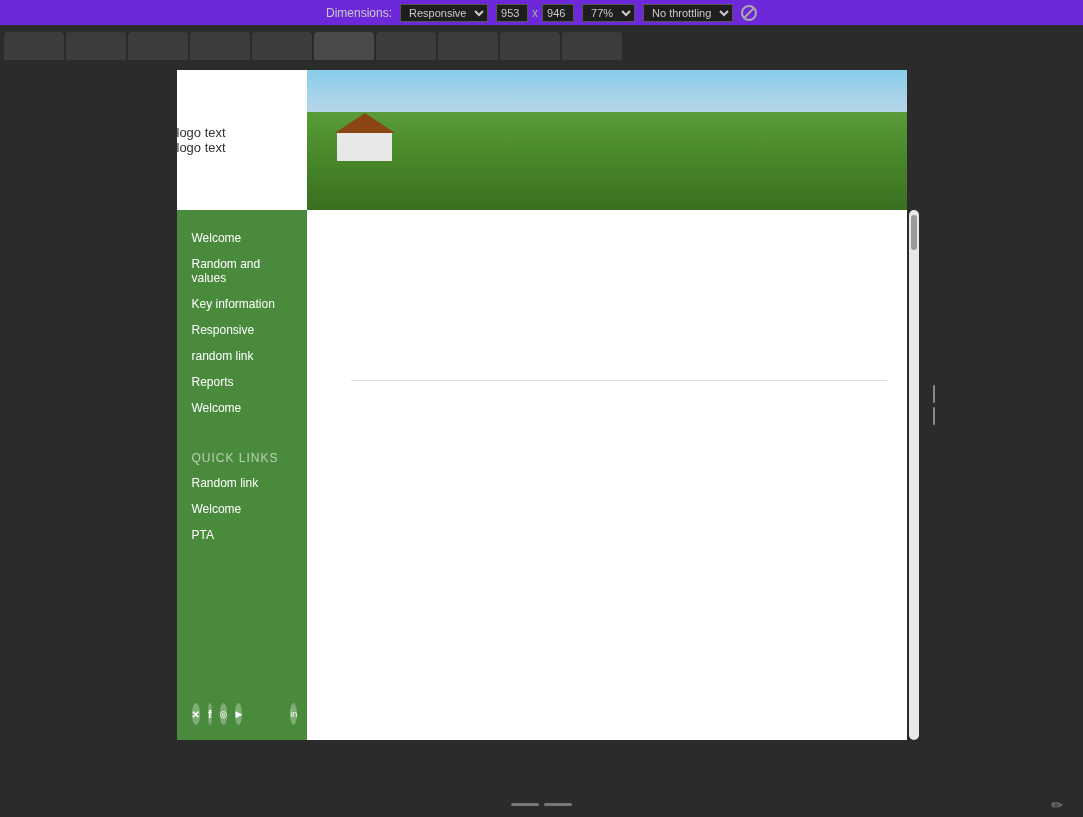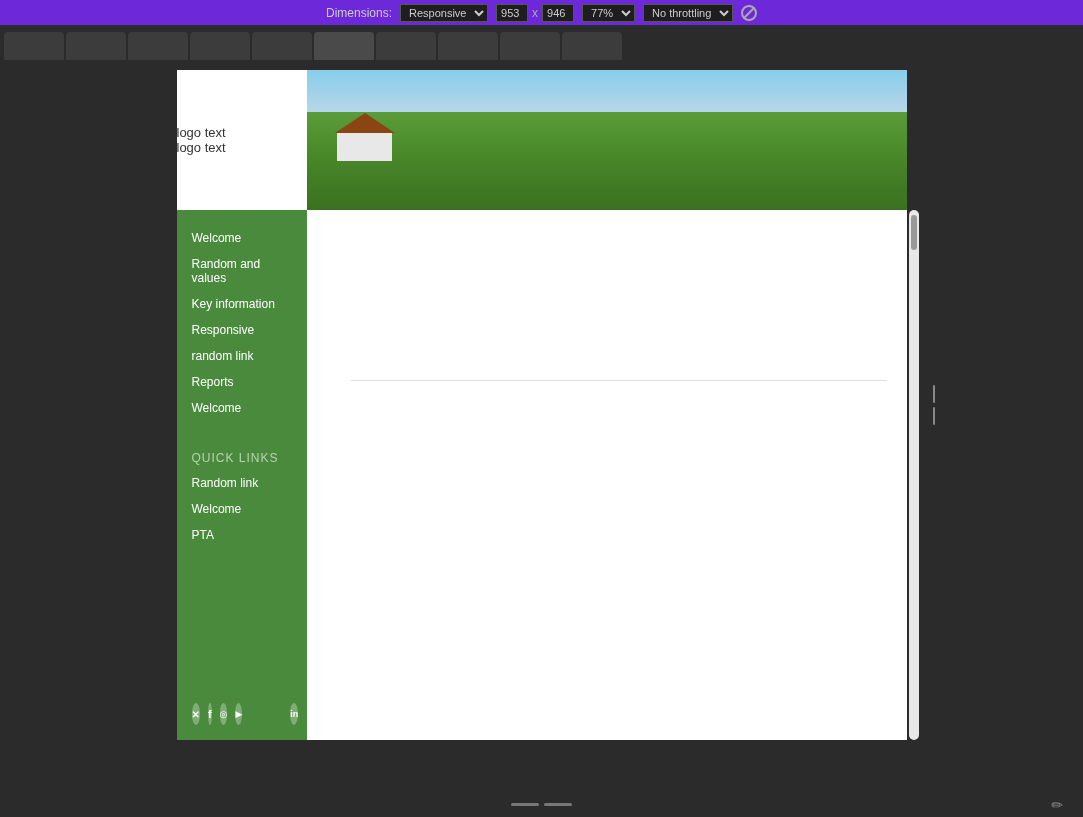--- a/index.html
+++ b/index.html
@@ -314,21 +314,21 @@
             <div class="sidebar-nav-item">Random link</div>
             <div class="sidebar-nav-item">Welcome</div>
             <div class="sidebar-nav-item">PTA</div>
           </div>
 
           <div class="sidebar-footer">
             <div class="social-icon" style="font-size:10px;font-weight:bold;">✕</div>
             <div class="social-icon" style="font-size:11px;font-weight:bold;">f</div>
             <div class="social-icon" style="font-size:9px;">◎</div>
             <div class="social-icon" style="font-size:9px;">▶</div>
-            <div class="social-icon" style="font-size:9px;font-weight:bold;margin-left:40px;">in</div>
+            <div class="social-icon" style="font-size:9px;font-weight:normal;margin-left:40px;">in</div>
           </div>
         </div>
 
         <div class="site-main">
           <div style="height:130px;"></div>
           <div class="content-divider"></div>
           <div style="flex:1;min-height:300px;"></div>
         </div>
 
       </div>

